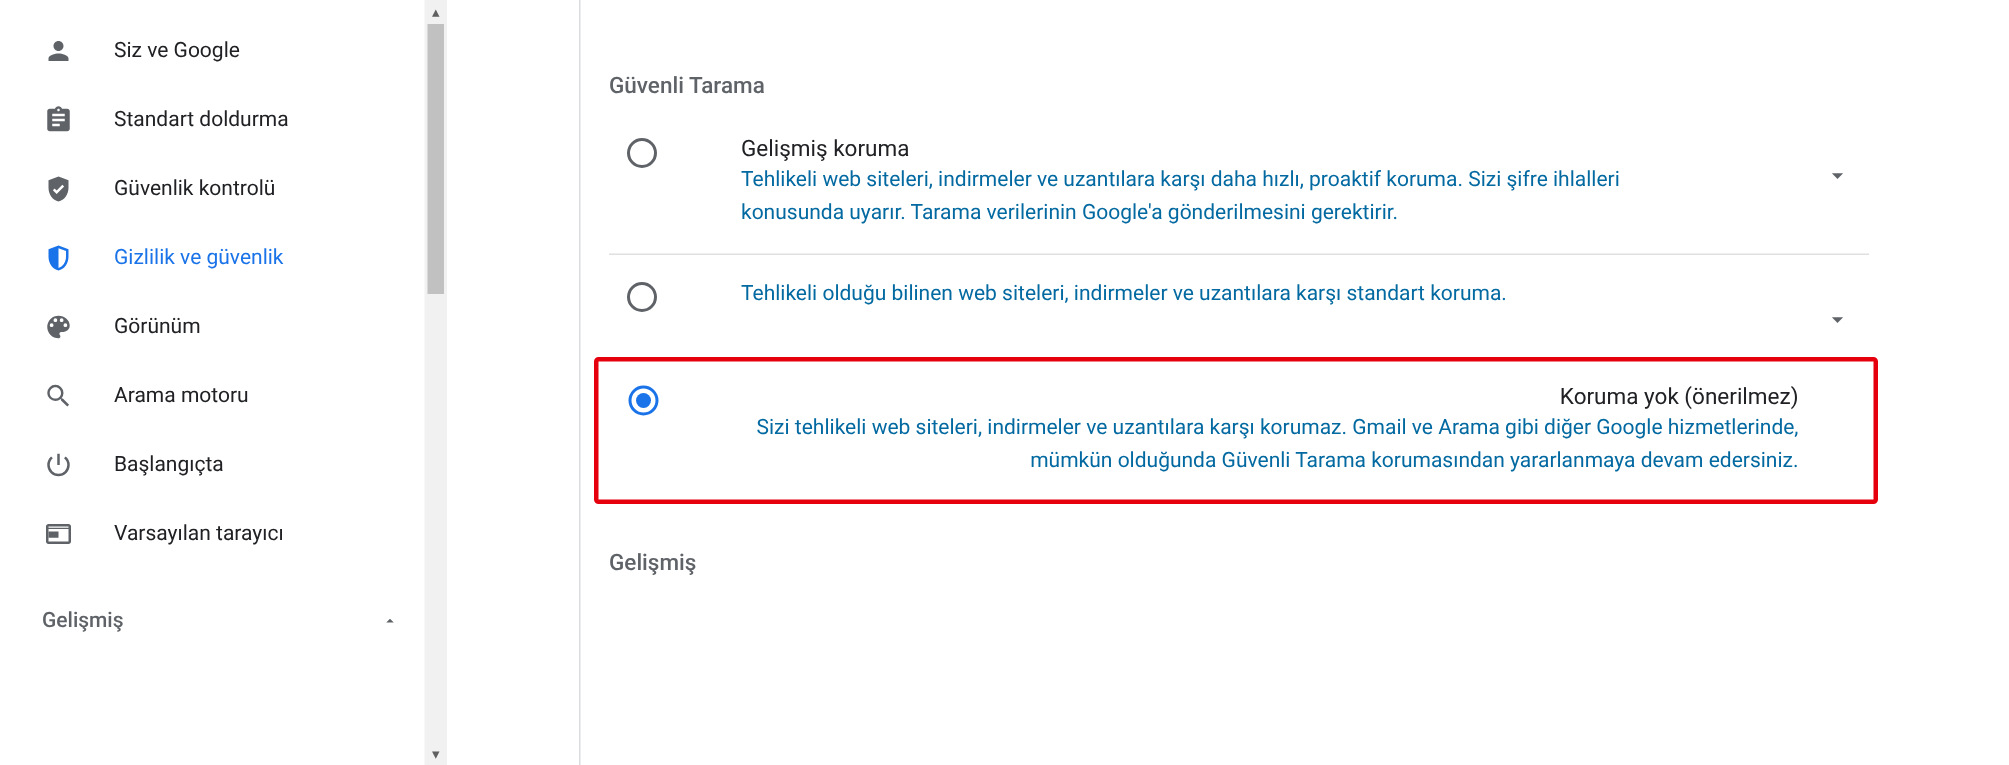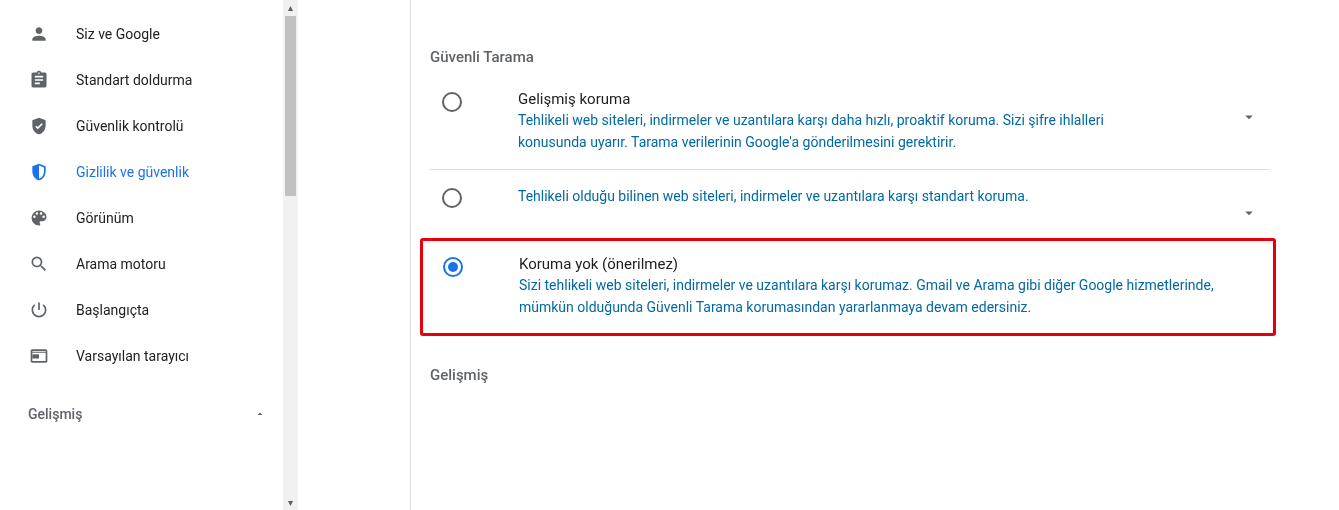--- a/index.html
+++ b/index.html
@@ -70,21 +70,21 @@
   .advanced-row .label { flex: 1; }
   .advanced-row .caret { color: #5f6368; font-size: 12px; }
 
   .main-wrap {
     flex: 1;
     display: flex;
     justify-content: flex-start;
   }
   .main {
     width: 860px;
-    margin-left: 112px;
+    margin-left: 88px;
     padding: 0;
     position: relative;
   }
   .main-border-left {
     position: absolute; left: 0; top: 0; bottom: 0;
     width: 1px; background: #dadce0;
   }
   .section-title {
     color: #5f6368;
     font-size: 15px;
@@ -145,20 +145,21 @@
     padding-top: 18px;
     color: #5f6368;
     cursor: pointer;
   }
   .highlight {
     border: 3px solid #e6000d;
     border-radius: 3px;
     margin: 0 -6px 0 -10px;
     padding: 14px 10px 14px 8px !important;
     border-top: 3px solid #e6000d !important;
+    text-align: right;
   }
   .section-subtitle {
     color: #5f6368;
     font-size: 15px;
     font-weight: 500;
     padding: 30px 0 10px 20px;
   }
   svg { display: block; }
 </style>
 </head>

